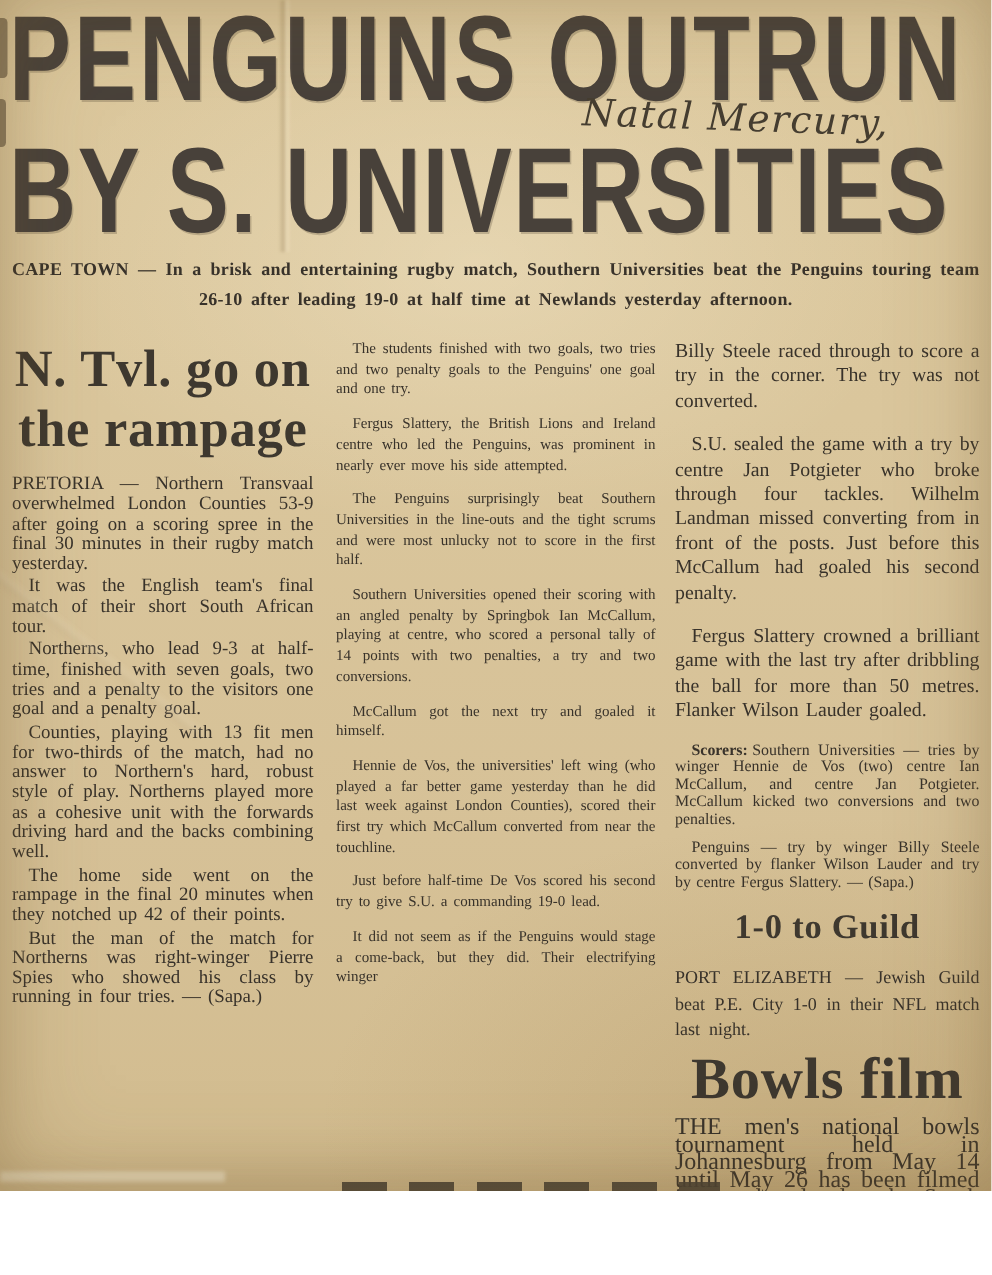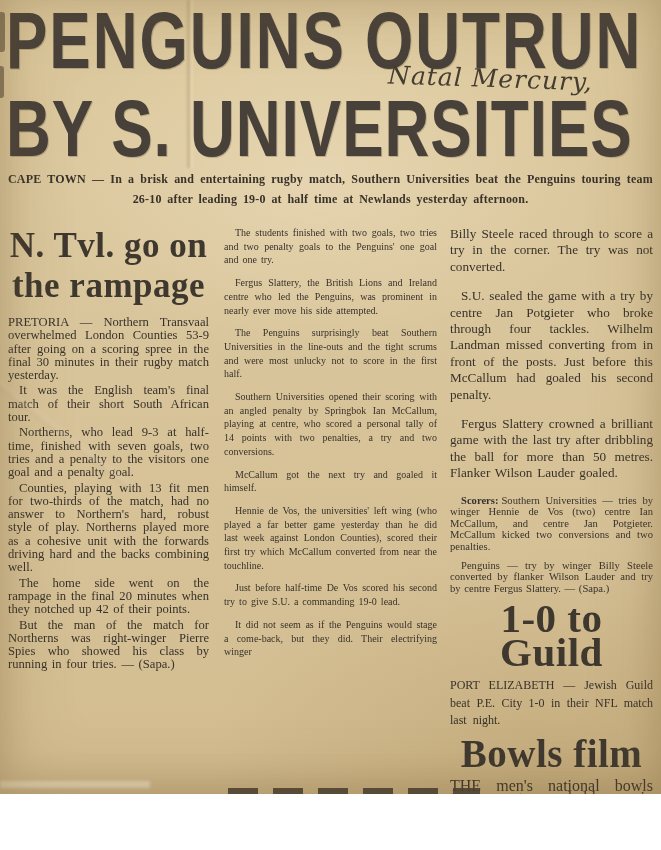--- a/index.html
+++ b/index.html
@@ -50,21 +50,21 @@
   .col-mid p   { margin-bottom:9px; word-spacing:1.5px; }
   .col-right p.body { margin-bottom:13px; word-spacing:1.5px; }
   .indent { text-indent:11px; }
   .art-head {
     font-weight:bold; text-align:center; text-align-last:center;
     color:#3e382f; letter-spacing:0.5px;
   }
   .head-left { font-size:35px; line-height:40px; margin:0 0 10px 0; }
   .scorers { font-size:10.6px; line-height:11.6px; margin-bottom:7px !important; word-spacing:1px; }
   .scorers .lbl { font-weight:bold; margin-right:3px; }
-  .head-guild { font-size:41px; line-height:34px; margin:6px 0 8px 0 !important; }
+  .head-guild { font-size:23px; line-height:34px; margin:6px 0 8px 0 !important; }
   .guild-body { font-size:12px; line-height:17.5px; word-spacing:3px; margin-bottom:6px !important; }
   .head-bowls { font-size:39px; line-height:36px; margin:4px 0 8px 0 !important; }
   .bowls-p { font-size:16px; line-height:11.7px; margin-bottom:6px !important; word-spacing:1px; }
   
   .crease-v {
     position:absolute; left:186px; top:0; width:8px; height:168px;
     background:linear-gradient(90deg, transparent, rgba(120,95,55,0.28) 35%, rgba(255,242,214,0.35) 65%, transparent);
     filter:blur(1px); pointer-events:none;
   }
   .crease-d {

